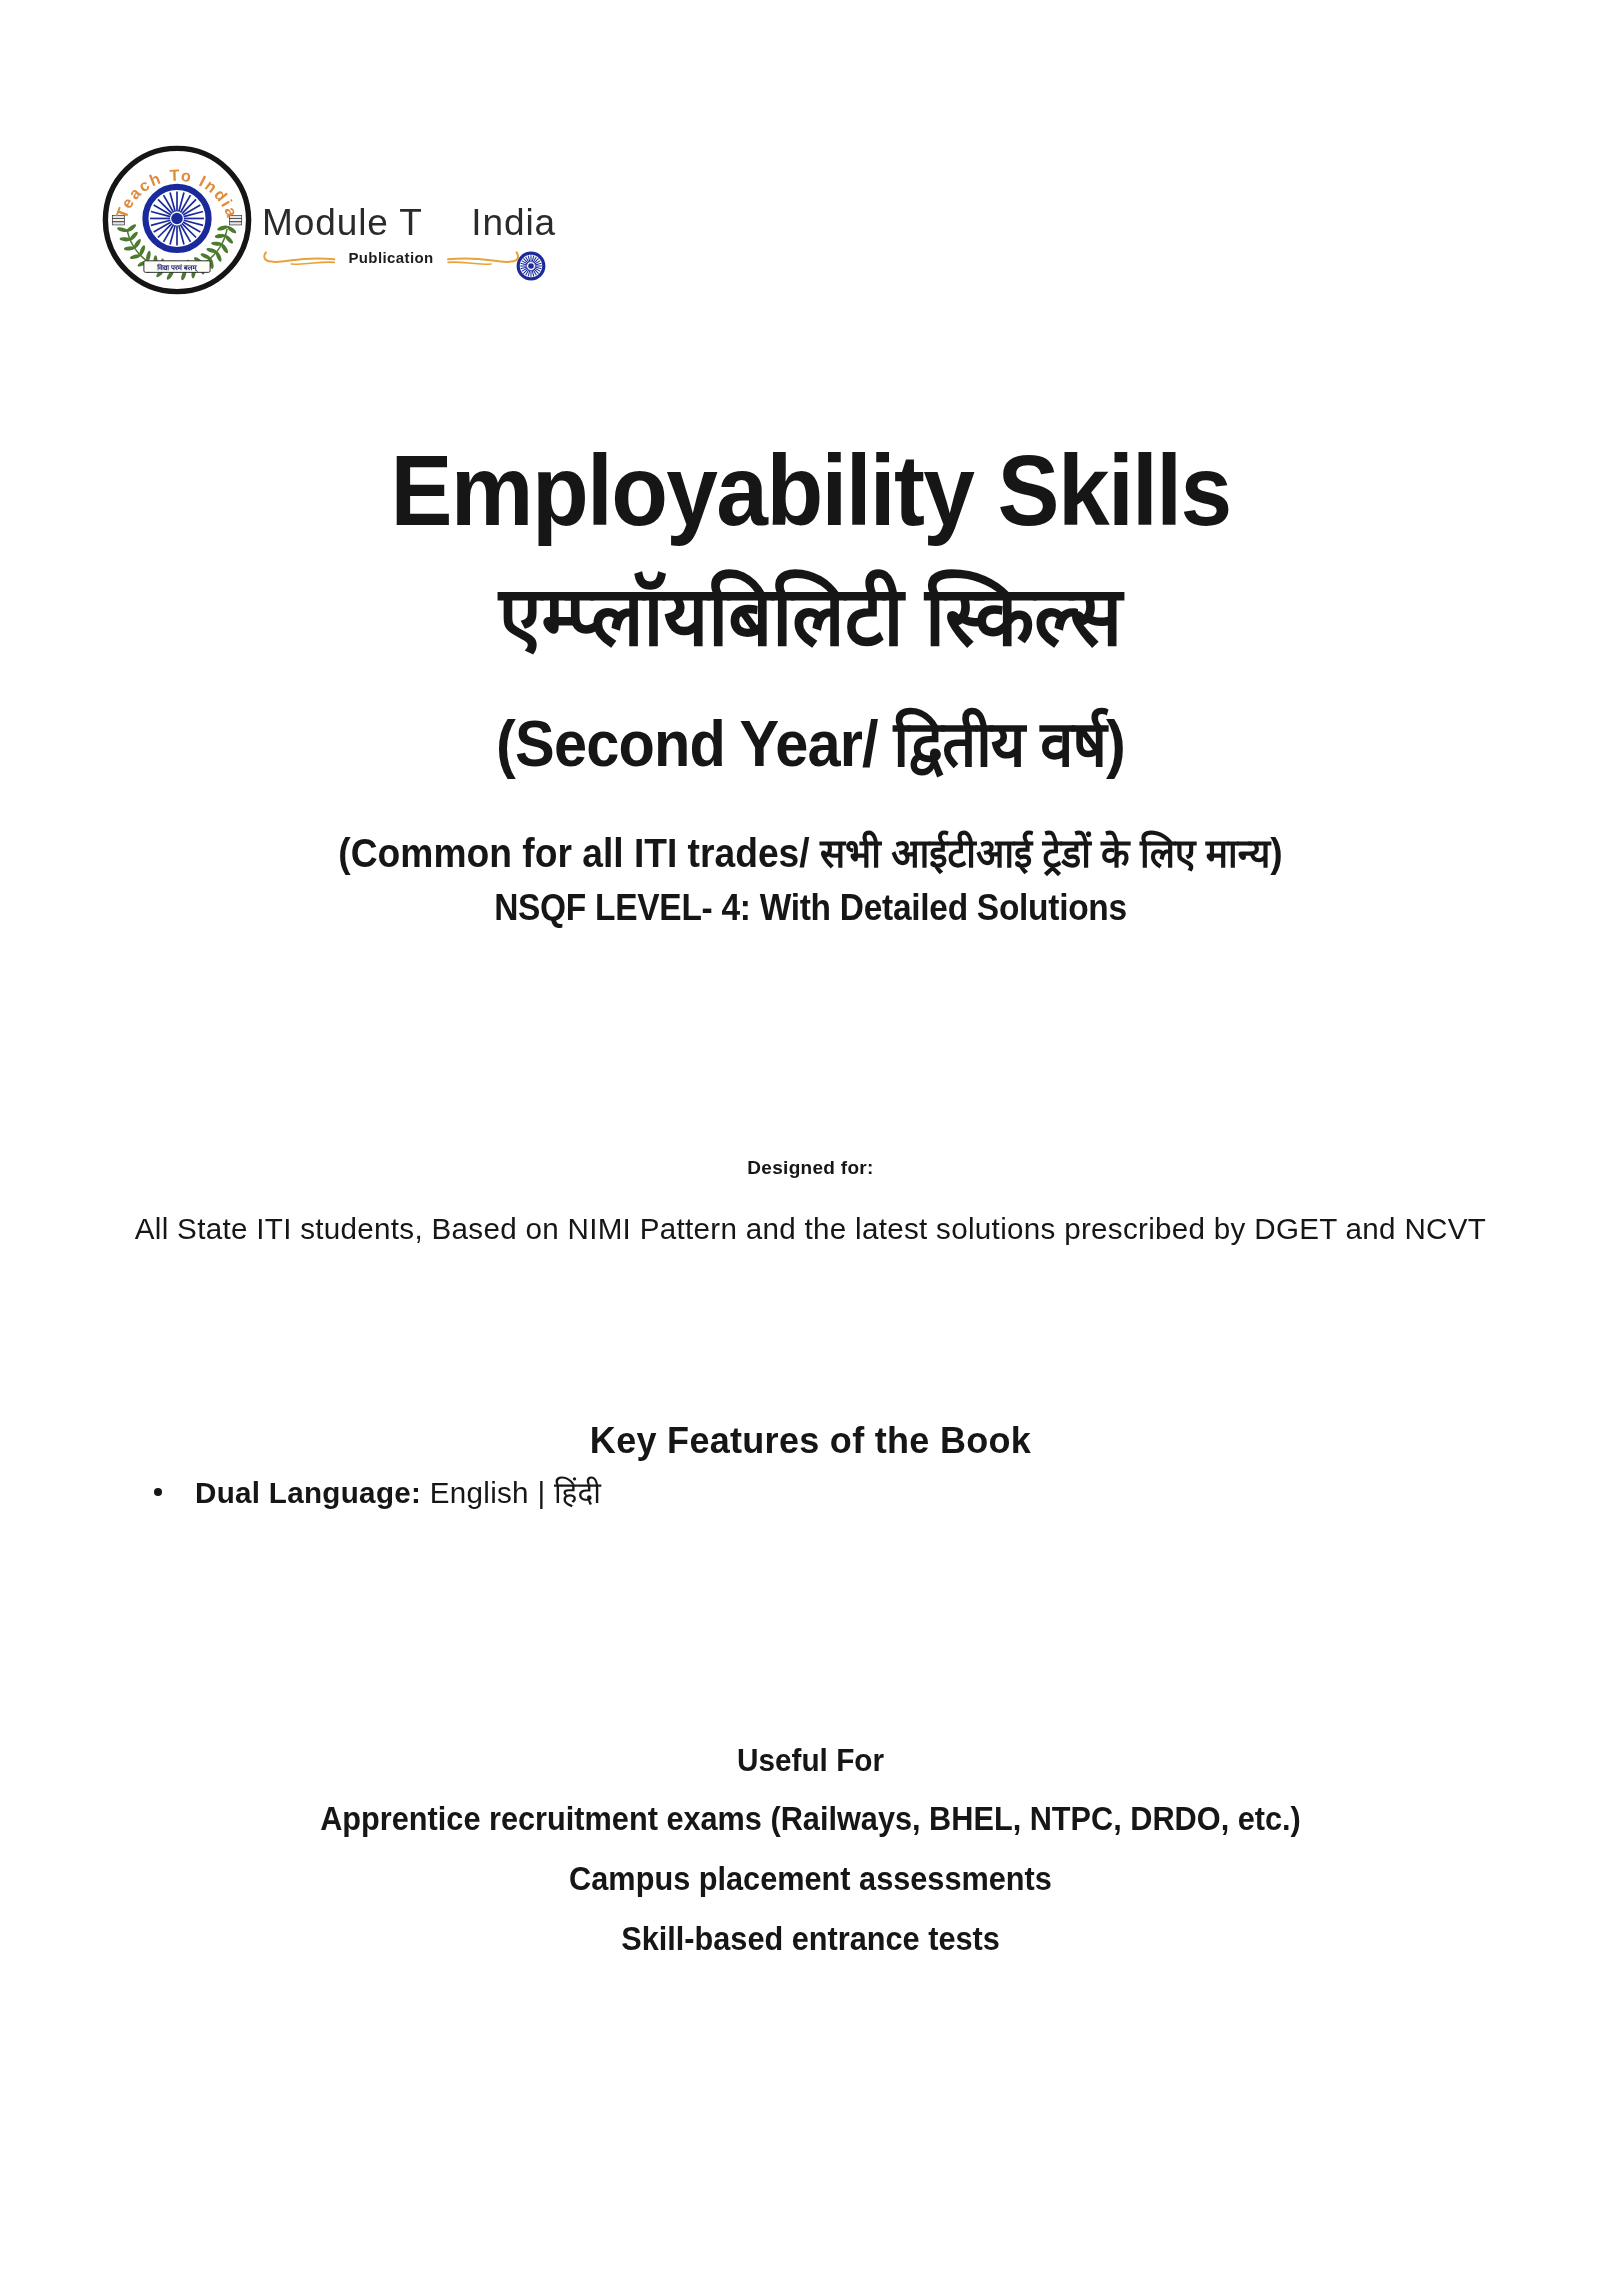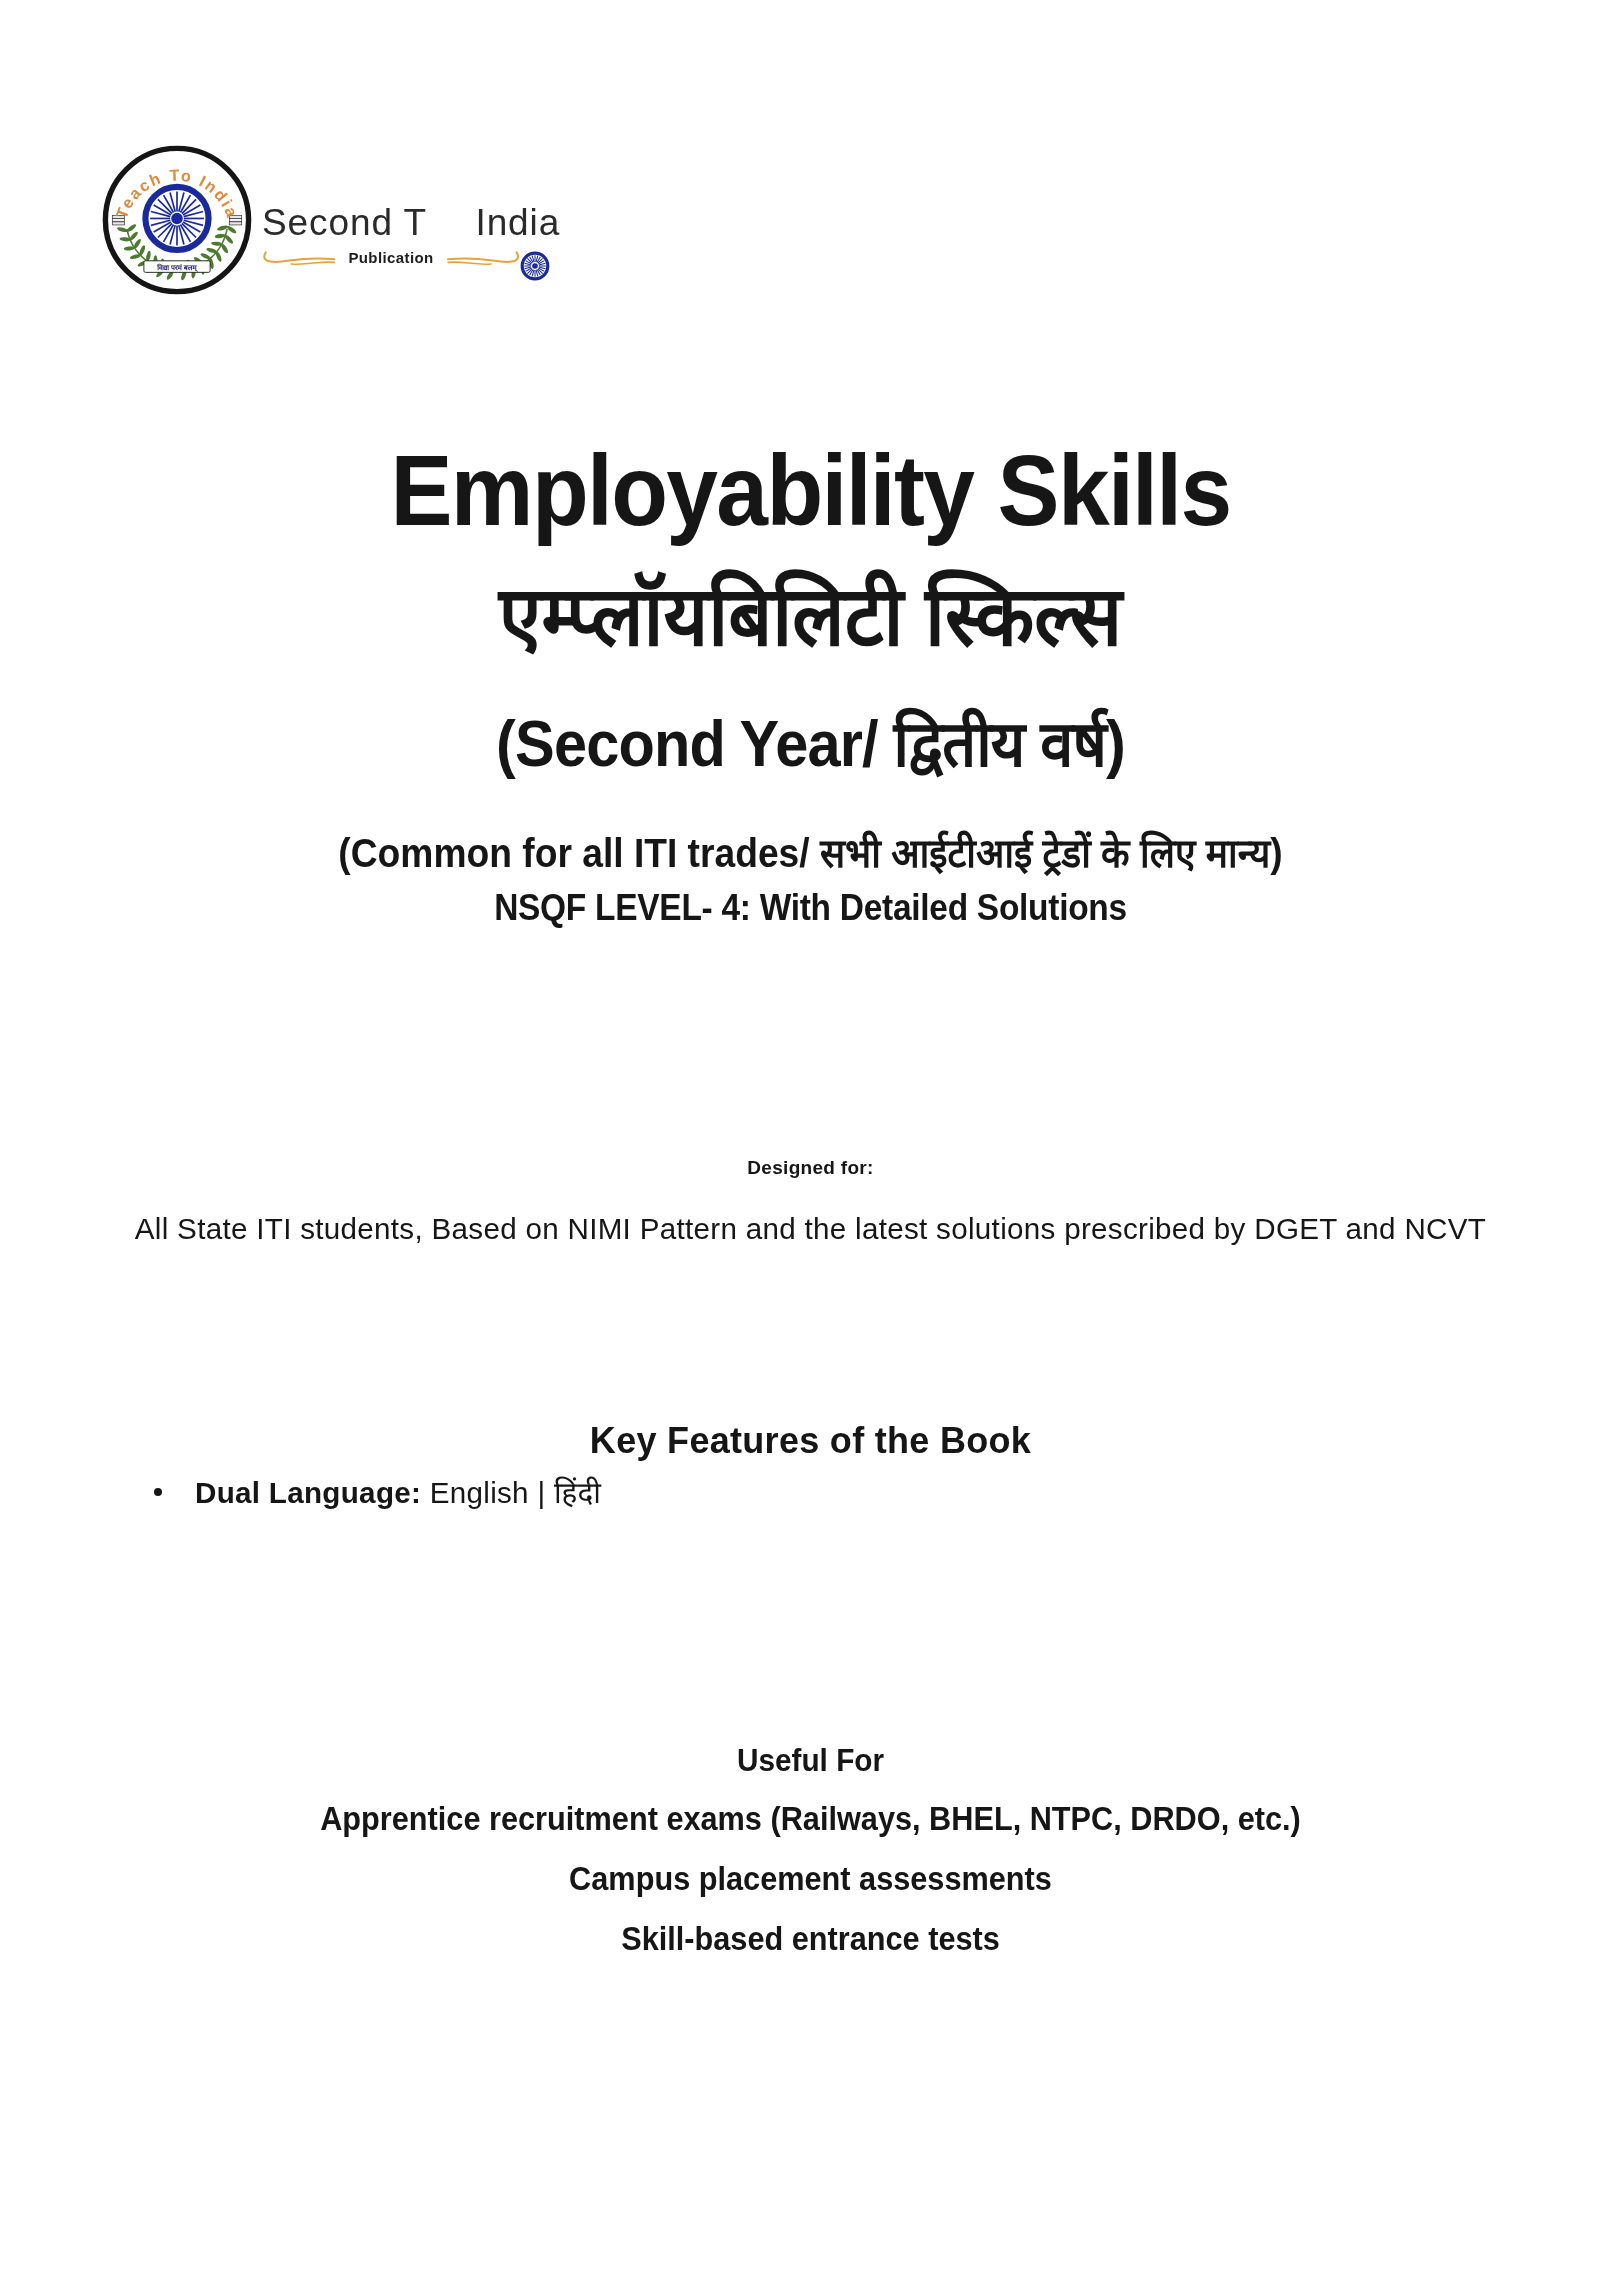--- a/index.html
+++ b/index.html
@@ -136,21 +136,21 @@
 
       <g>
         <rect x="57" y="153" width="86" height="15" rx="2" fill="#fdfdf8" stroke="#222" stroke-width="1.2"></rect>
         <text x="100" y="164.5" text-anchor="middle" font-size="9" font-weight="bold" fill="#232375">विद्या परमं बलम्</text>
       </g>
     </svg>
   </div>
 
   <div class="wordmark">
     <div class="wordmark-line">
-      <span>Second T</span>
+      <span>Module T</span>
       <span class="chakra-o">
         <svg viewBox="0 0 40 40" width="32" height="32">
           <circle cx="20" cy="20" r="16" fill="#ffffff" stroke="#1B2A9B" stroke-width="4"></circle>
           <circle cx="20" cy="20" r="3.5" fill="#1B2A9B"></circle>
           <g>
               <line x1="25.00" y1="20.00" x2="33.50" y2="20.00" stroke="#1B2A9B" stroke-width="1.3"></line>
               <line x1="24.83" y1="21.29" x2="33.04" y2="23.49" stroke="#1B2A9B" stroke-width="1.3"></line>
               <line x1="24.33" y1="22.50" x2="31.69" y2="26.75" stroke="#1B2A9B" stroke-width="1.3"></line>
               <line x1="23.54" y1="23.54" x2="29.55" y2="29.55" stroke="#1B2A9B" stroke-width="1.3"></line>
               <line x1="22.50" y1="24.33" x2="26.75" y2="31.69" stroke="#1B2A9B" stroke-width="1.3"></line>

